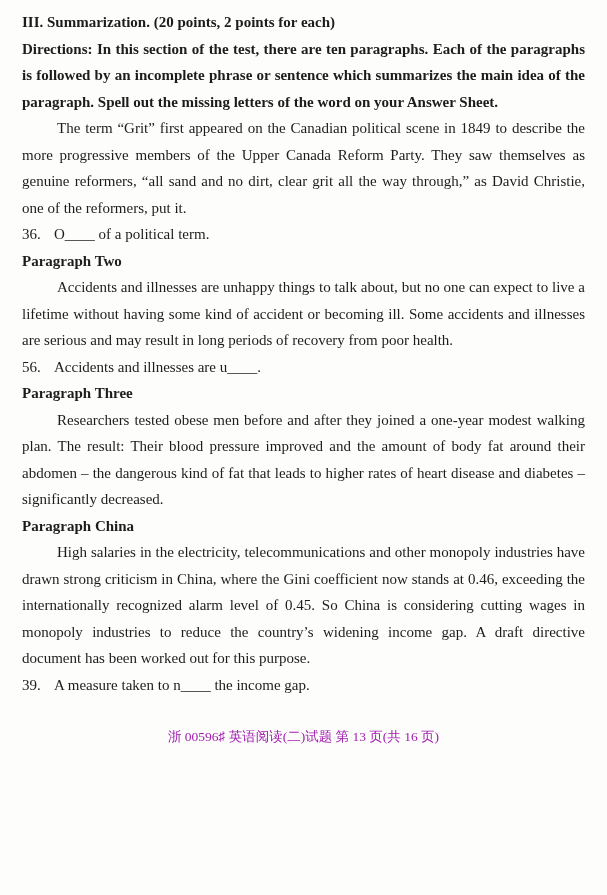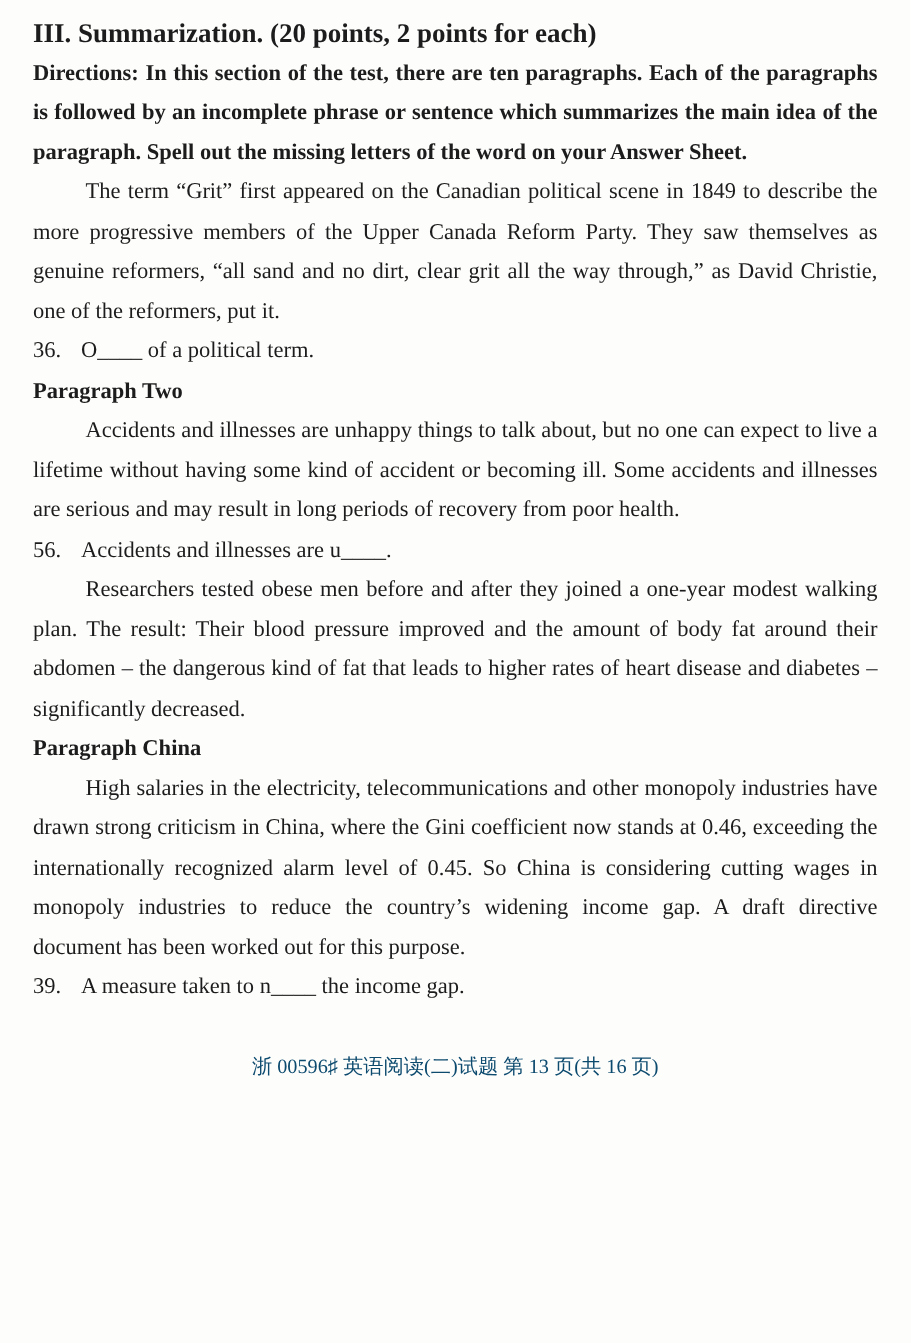--- a/index.html
+++ b/index.html
@@ -15,21 +15,21 @@
     background: #fdfdfc;
     padding: 9px 22px 0 22px;
     font-family: "Liberation Serif", "DejaVu Serif", serif;
     font-size: 15px;
     line-height: 26.5px;
     color: #1c1c1c;
     overflow: hidden;
   }
   .section-title {
     margin: 0;
-    font-size: 18px;
+    font-size: 15px;
     font-weight: bold;
     line-height: 26.5px;
   }
   .directions {
     margin: 0;
     font-weight: bold;
     text-align: justify;
   }
   .para-heading {
     margin: 0;
@@ -49,21 +49,21 @@
   .qnum {
     display: inline-block;
     min-width: 24px;
     margin-right: 8px;
   }
   .footer {
     margin-top: 26px;
     text-align: center;
     font-size: 13.5px;
     line-height: 26.5px;
-    color: #0c4a6e;
+    color: #a21caf;
   }
 </style>
 </head>
 <body>
 
 <div class="page">
 
   <h2 class="section-title">III. Summarization. (20 points, 2 points for each)</h2>
 
   <p class="directions">Directions: In this section of the test, there are ten paragraphs. Each of the paragraphs is followed by an incomplete phrase or sentence which summarizes the main idea of the paragraph. Spell out the missing letters of the word on your Answer Sheet.</p>
@@ -72,20 +72,21 @@
   <p class="question">
     <span class="qnum">36.</span><span>O____ of a political term.</span>
   </p>
 
   <h3 class="para-heading">Paragraph Two</h3>
   <p class="para-body">Accidents and illnesses are unhappy things to talk about, but no one can expect to live a lifetime without having some kind of accident or becoming ill. Some accidents and illnesses are serious and may result in long periods of recovery from poor health.</p>
   <p class="question">
     <span class="qnum">56.</span><span>Accidents and illnesses are u____.</span>
   </p>
 
+  <h3 class="para-heading">Paragraph Three</h3>
   <p class="para-body">Researchers tested obese men before and after they joined a one-year modest walking plan. The result: Their blood pressure improved and the amount of body fat around their abdomen – the dangerous kind of fat that leads to higher rates of heart disease and diabetes – significantly decreased.</p>
 
   <h3 class="para-heading">Paragraph China</h3>
   <p class="para-body">High salaries in the electricity, telecommunications and other monopoly industries have drawn strong criticism in China, where the Gini coefficient now stands at 0.46, exceeding the internationally recognized alarm level of 0.45. So China is considering cutting wages in monopoly industries to reduce the country’s widening income gap. A draft directive document has been worked out for this purpose.</p>
   <p class="question">
     <span class="qnum">39.</span><span>A measure taken to n____ the income gap.</span>
   </p>
 
   <div class="footer">浙 00596♯ 英语阅读(二)试题 第 13 页(共 16 页)</div>
 

